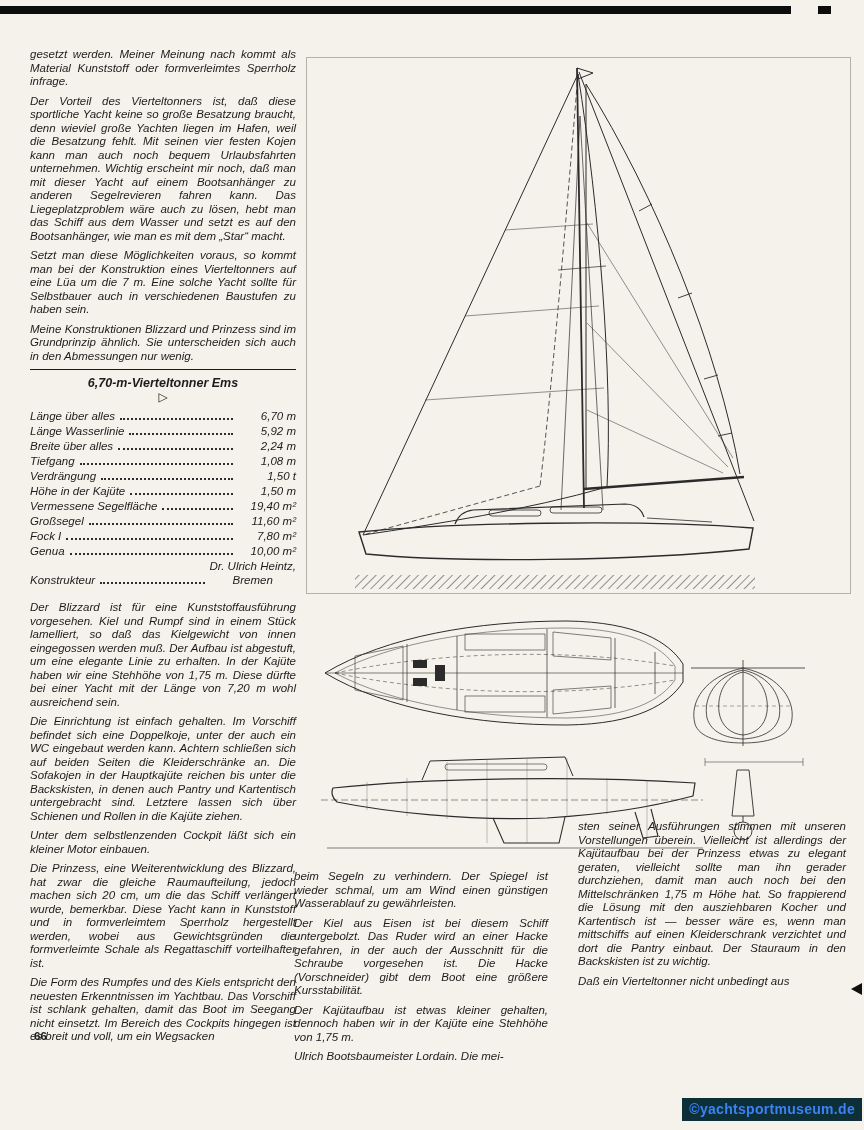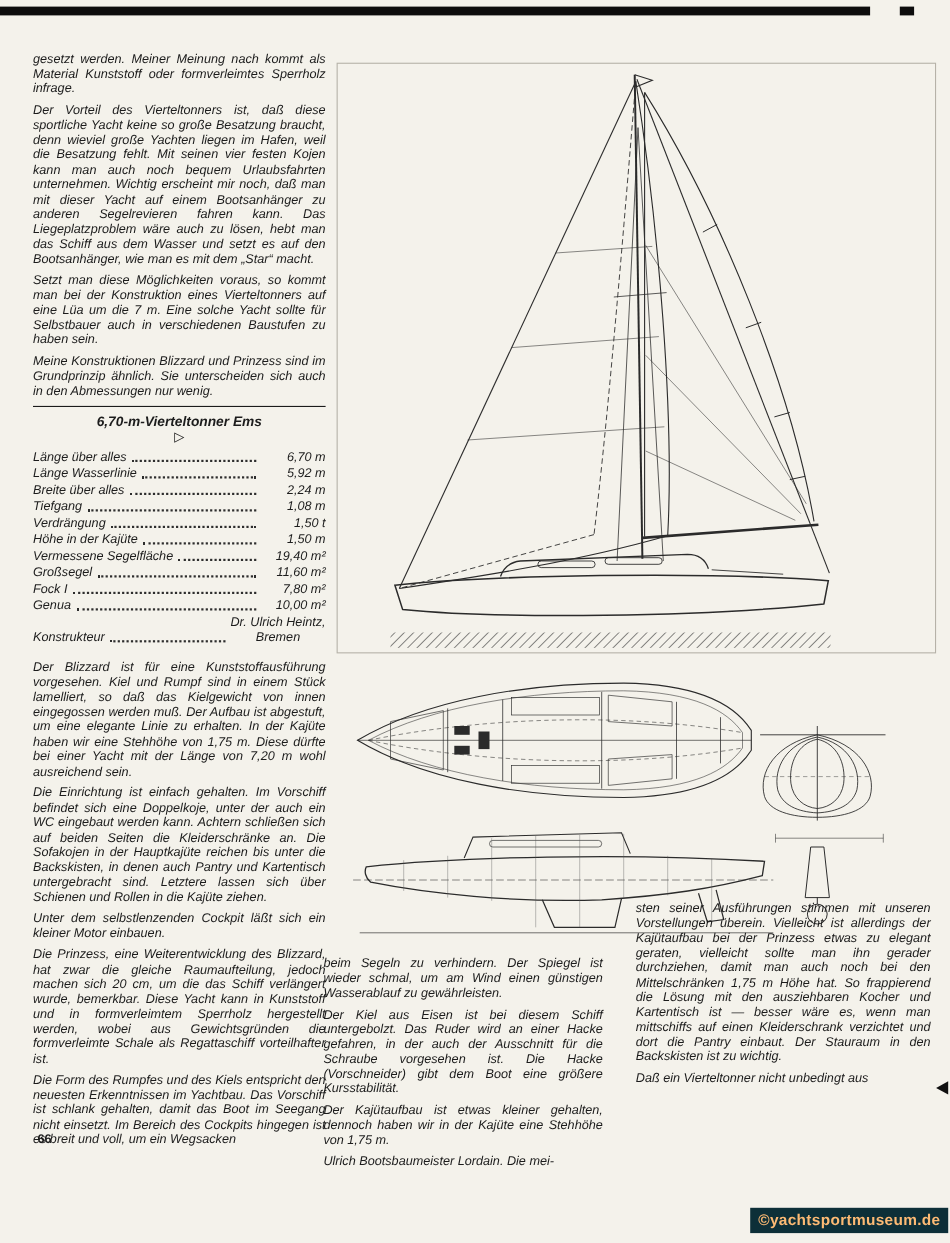--- a/index.html
+++ b/index.html
@@ -42,21 +42,21 @@
   figure { position:absolute; margin:0; }
   figure svg { display:block; }
   .sail-plan { left:306px; top:57px; width:545px; height:537px; border:1px solid #b6b2a8; }
   .hull-plans { left:307px; top:612px; width:543px; height:250px; }
 
   .page-number { position:absolute; left:34px; top:1030px; font-size:11.5px; font-weight:bold; }
 
   .edge-marker { position:absolute; right:2px; top:983px; width:0; height:0;
     border-top:6px solid transparent; border-bottom:6px solid transparent; border-right:11px solid #101010; }
 
-  .watermark { position:absolute; right:2px; top:1098px; background:#0d2f38; color:#fdba74;
+  .watermark { position:absolute; right:2px; top:1098px; background:#0d2f38; color:#3b82f6;
     font-weight:bold; font-size:14px; padding:3px 7px 4px; letter-spacing:.3px; }
 </style>
 </head>
 <body>
 
 <div class="top-bar"></div>
 <div class="top-mark"></div>
 
 <div class="textcol left-col">
   <p class="para">gesetzt werden. Meiner Meinung nach kommt als Material Kunststoff oder formverleimtes Sperrholz infrage.</p>

